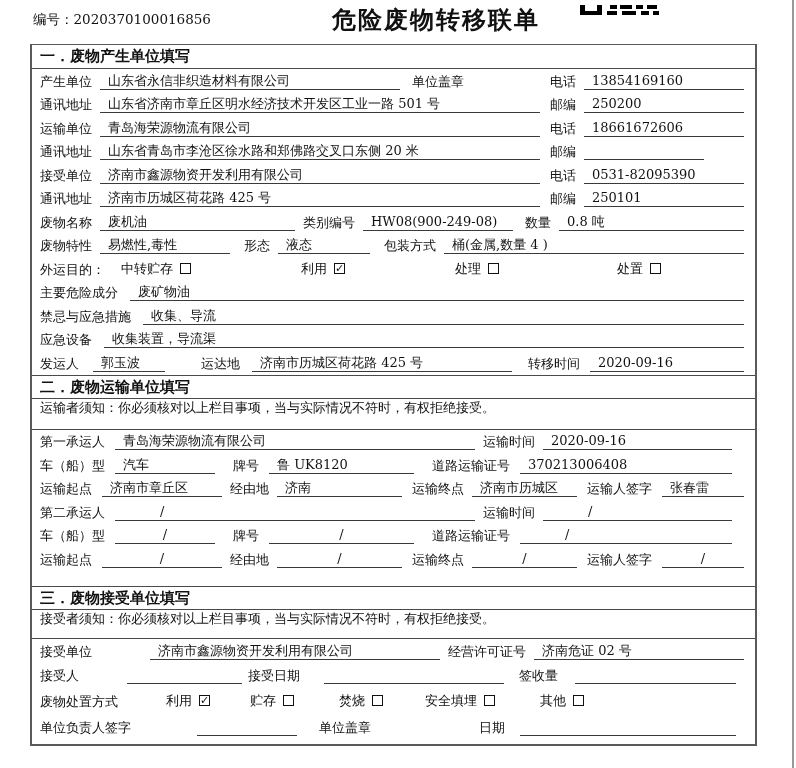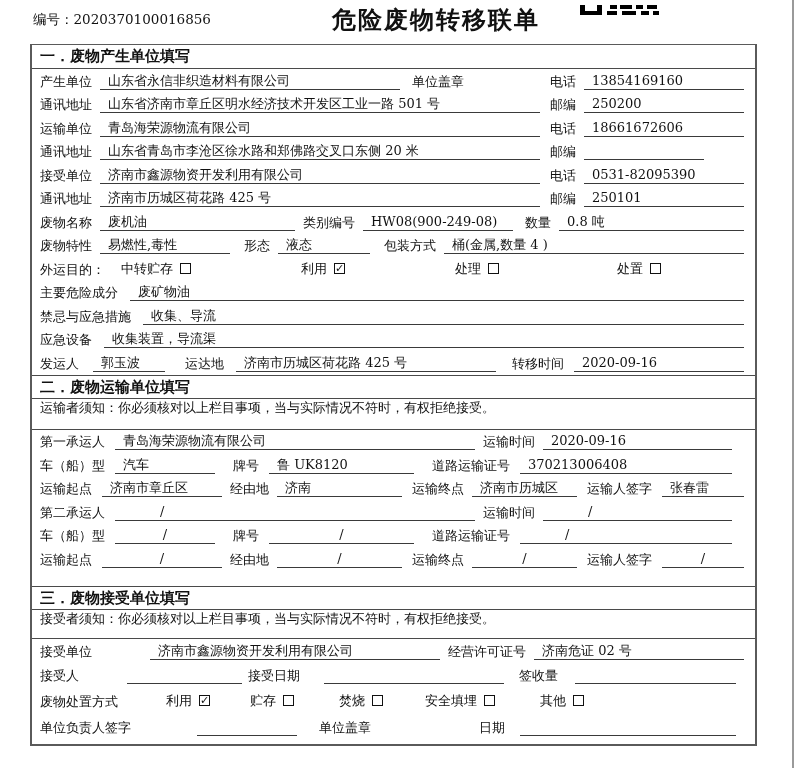--- a/index.html
+++ b/index.html
@@ -169,21 +169,21 @@
     </div>
 
     <div class="row">
       <span class="lbl" style="margin-right:12px">应急设备</span>
       <span class="fld grow">收集装置，导流渠</span>
     </div>
 
     <div class="row">
       <span class="lbl" style="margin-right:14px">发运人</span>
       <span class="fld" style="width:72px">郭玉波</span>
-      <span class="lbl" style="margin-left:20px;margin-right:12px">运达地</span>
+      <span class="lbl" style="margin-left:36px;margin-right:12px">运达地</span>
       <span class="fld" style="width:260px">济南市历城区荷花路 425 号</span>
       <span class="lbl" style="margin-left:16px;margin-right:10px">转移时间</span>
       <span class="fld grow">2020-09-16</span>
     </div>
   </div>
 
   <div class="sec-h">二．废物运输单位填写</div>
   <div class="sec2-body">
 
     <div class="notice">

